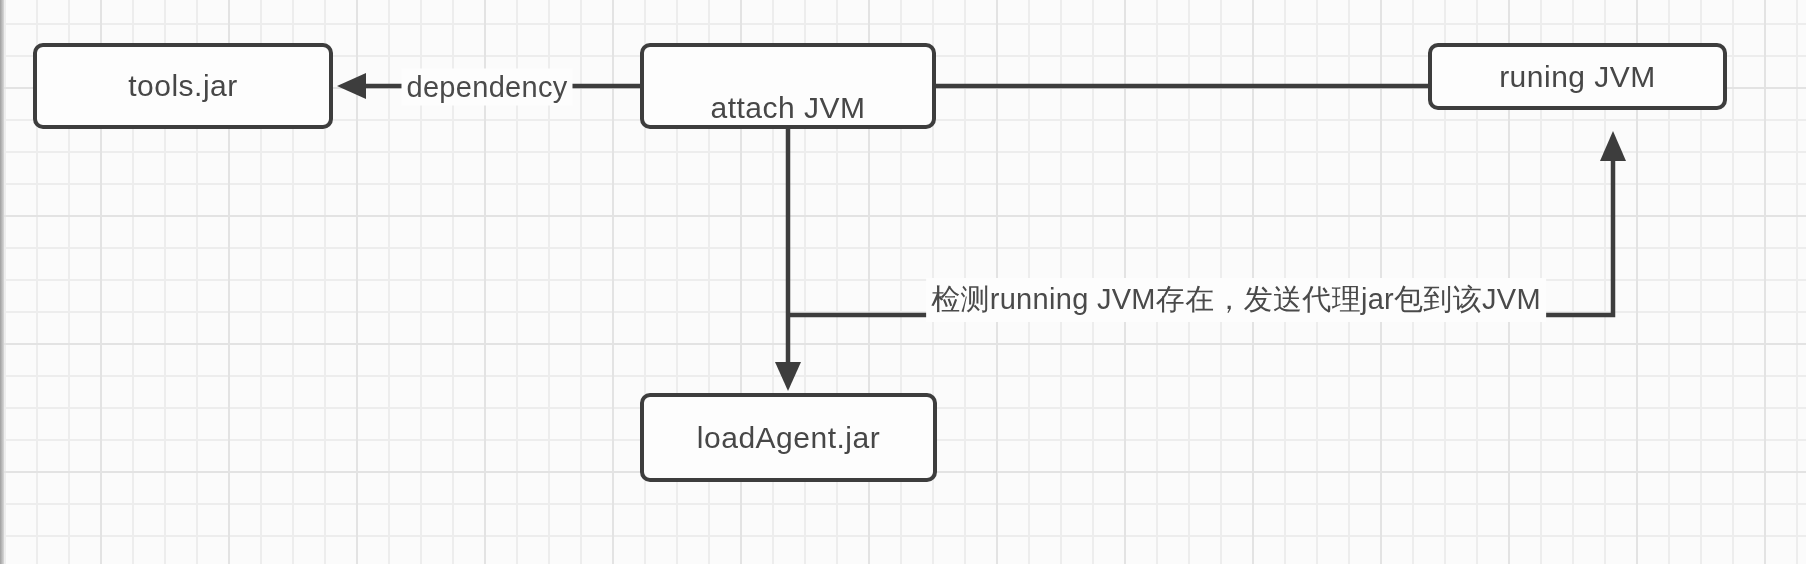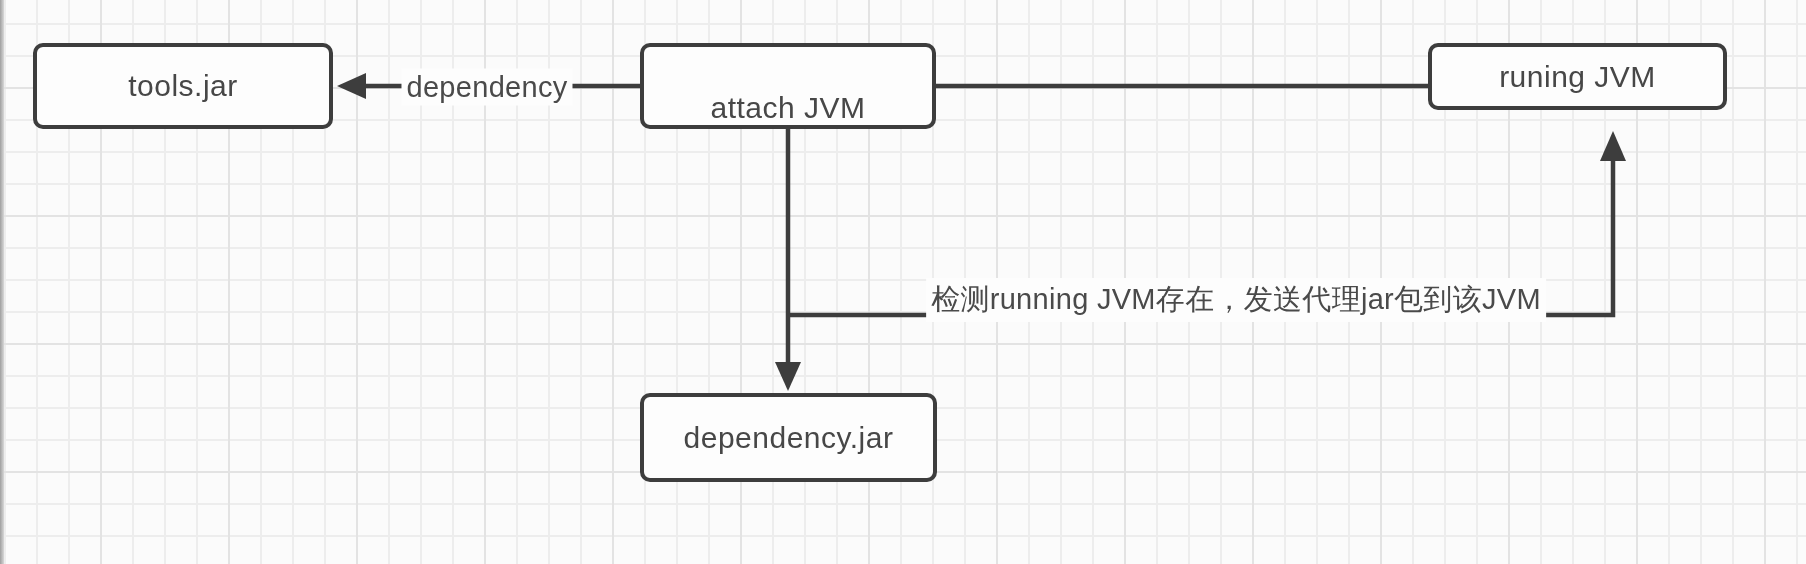--- a/index.html
+++ b/index.html
@@ -108,21 +108,21 @@
   <div class="node" id="node-tools">
     <span>tools.jar</span>
   </div>
   <div class="node" id="node-attach">
     <span>attach JVM</span>
   </div>
   <div class="node" id="node-runing">
     <span>runing JVM</span>
   </div>
   <div class="node" id="node-javaagent">
-    <span>dependency.jar</span>
+    <span>loadAgent.jar</span>
   </div>
 
   <div class="edge-label" id="label-dependency">dependency</div>
   <div class="edge-label" id="label-detect">检测running JVM存在，发送代理jar包到该JVM</div>
 
   <svg id="edges-over" class="edges">
     <g>
       <line class="stroke-line" x1="788" y1="129" x2="788" y2="363"></line>
       <polygon class="arrow-head" points="788,391 775,362 801,362"></polygon>
     </g>

